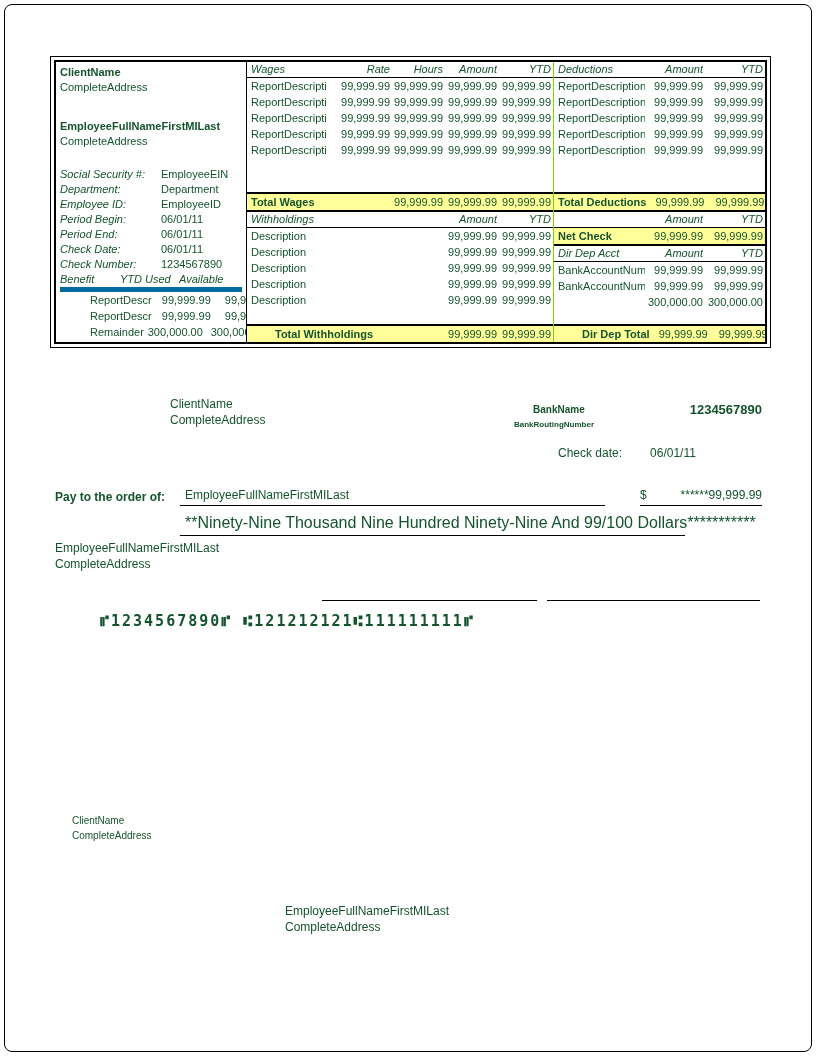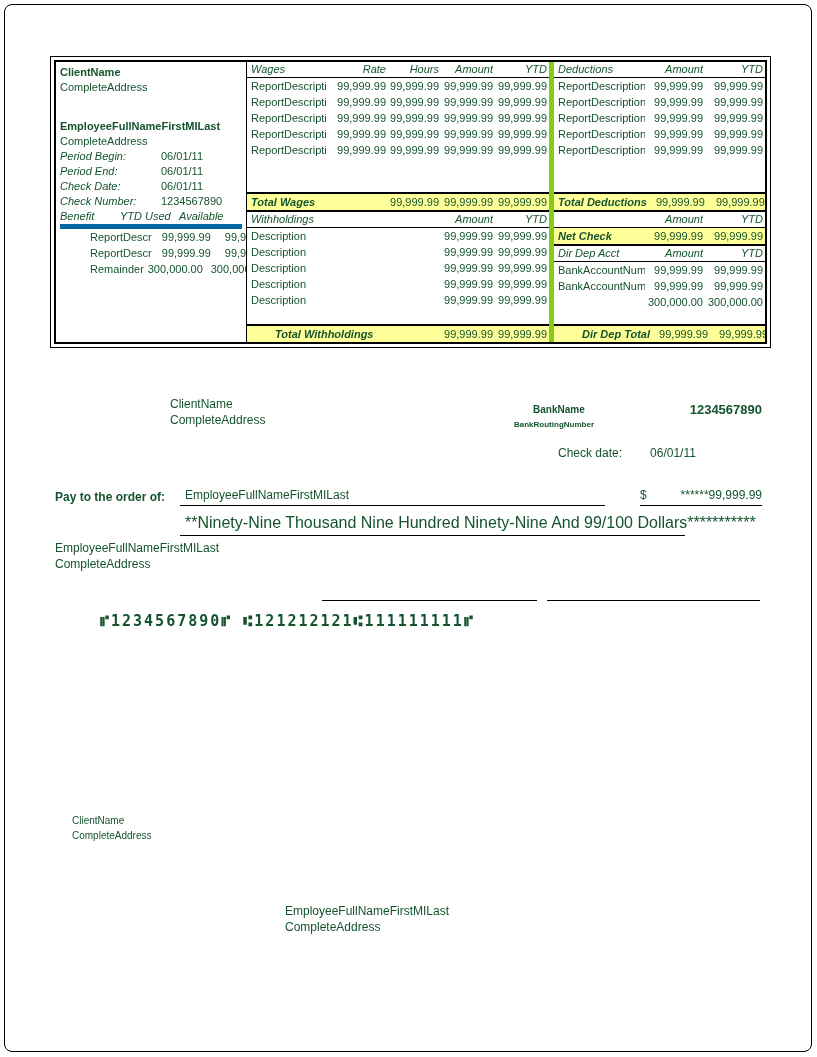--- a/index.html
+++ b/index.html
@@ -7,21 +7,21 @@
         font-family:"Liberation Sans",sans-serif;color:#14532d;overflow:hidden;}
   .page-border{position:absolute;left:4px;top:4px;right:5px;bottom:5px;
         border:1px solid #000;border-radius:8px;pointer-events:none;}
 
   
   .stub-outer{position:absolute;left:50px;top:56px;width:719px;height:290px;border:1px solid #000;}
   .stub-inner{position:absolute;left:3px;top:3px;right:3px;bottom:3px;border:2px solid #000;
         display:flex;font-size:11px;line-height:16px;}
   .col{display:flex;flex-direction:column;box-sizing:border-box;overflow:hidden;}
   .col.left{width:191px;border-right:1px solid #000;padding:3px 4px 0 4px;}
-  .col.mid{width:307px;border-right:5px solid #84cc16;}
+  .col.mid{width:307px;border-right:1px solid #84cc16;}
   .col.right{flex:1;}
 
   .b{font-weight:bold;}
   .small-line{line-height:15px;}
 
   .kv{display:flex;line-height:15px;}
   .kv .k{width:101px;font-style:italic;flex:0 0 auto;}
   .kv .v{flex:1;}
 
   .ben-grid{display:grid;grid-template-columns:1fr 59px 63px;padding-left:30px;}
@@ -38,21 +38,21 @@
   .trow .c,.thead span{white-space:nowrap;overflow:hidden;}
   .num{text-align:right;}
 
   .g5{grid-template-columns:1fr 53px 53px 54px 54px;}
   .g4{grid-template-columns:1fr 53px 54px 54px;}
   .g3m{grid-template-columns:1fr 54px 54px;}
   .g3r{grid-template-columns:1fr 58px 60px;}
 
   .band{display:grid;line-height:16px;padding:0 2px 0 4px;flex:0 0 auto;
         border-top:2px solid #000;border-bottom:2px solid #000;}
-  .band .lbl{font-weight:bold;font-style:italic;white-space:nowrap;}
+  .band .lbl{font-weight:bold;white-space:nowrap;}
   .band.no-bb{border-bottom:none;padding-left:28px;}
   .spacer34{height:34px;flex:0 0 auto;}
   .mta{margin-top:auto;}
 
   
   .abs{position:absolute;white-space:nowrap;}
   .chk-employer{left:170px;top:396px;font-size:12px;line-height:16px;}
   .bank-name{left:533px;top:404px;font-size:10px;font-weight:bold;}
   .bank-routing{left:514px;top:420px;font-size:8px;font-weight:bold;text-align:center;}
   .chk-number{left:630px;top:402px;width:132px;text-align:right;font-size:13px;font-weight:bold;}
@@ -86,20 +86,34 @@
 
       <div class="col left">
         <div>
           <div class="b small-line">ClientName</div>
           <div class="small-line">CompleteAddress</div>
         </div>
         <div style="margin-top:24px">
           <div class="b small-line">EmployeeFullNameFirstMILast</div>
           <div class="small-line">CompleteAddress</div>
         </div>
+        <div style="margin-top:18px">
+            <div class="kv">
+            <span class="k">Social Security #:</span>
+            <span class="v">EmployeeEIN</span>
+          </div>
+            <div class="kv">
+            <span class="k">Department:</span>
+            <span class="v">Department</span>
+          </div>
+            <div class="kv">
+            <span class="k">Employee ID:</span>
+            <span class="v">EmployeeID</span>
+          </div>
+          </div>
         <div>
             <div class="kv">
             <span class="k">Period Begin:</span>
             <span class="v">06/01/11</span>
           </div>
             <div class="kv">
             <span class="k">Period End:</span>
             <span class="v">06/01/11</span>
           </div>
             <div class="kv">

